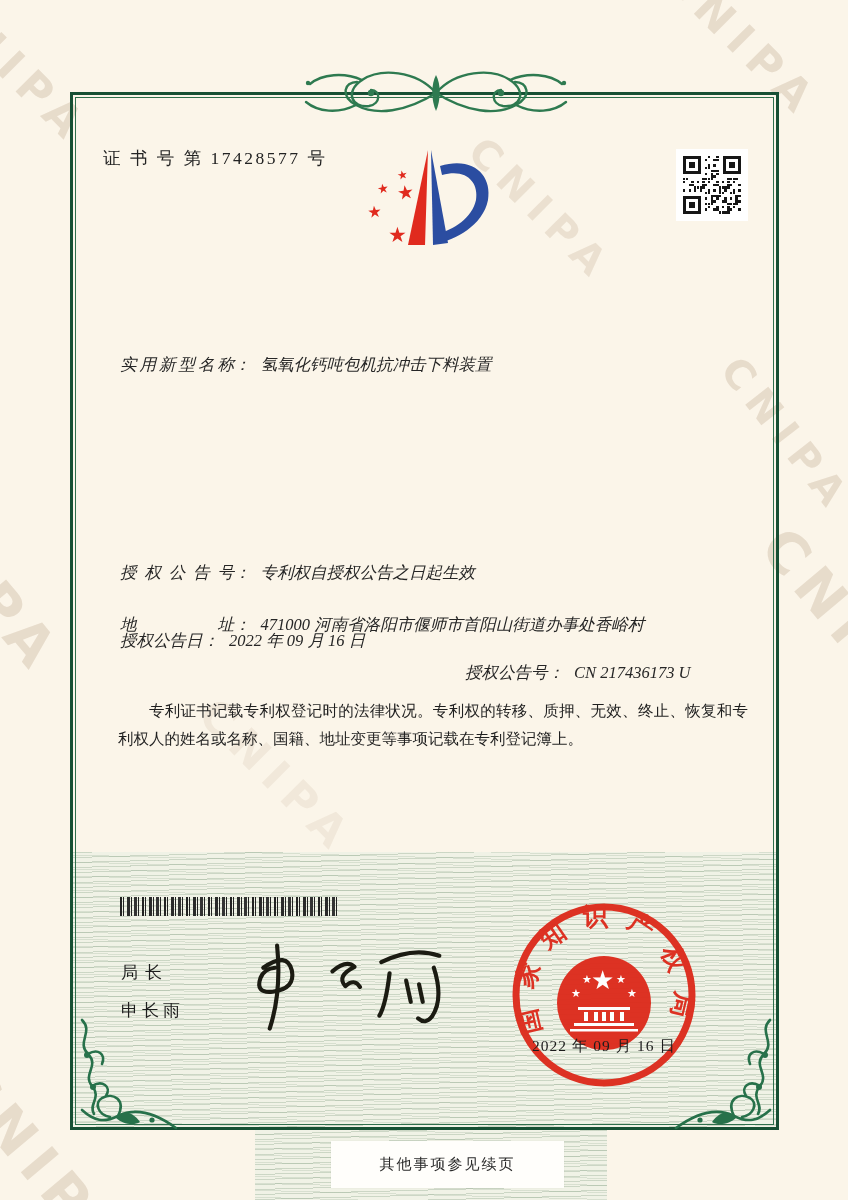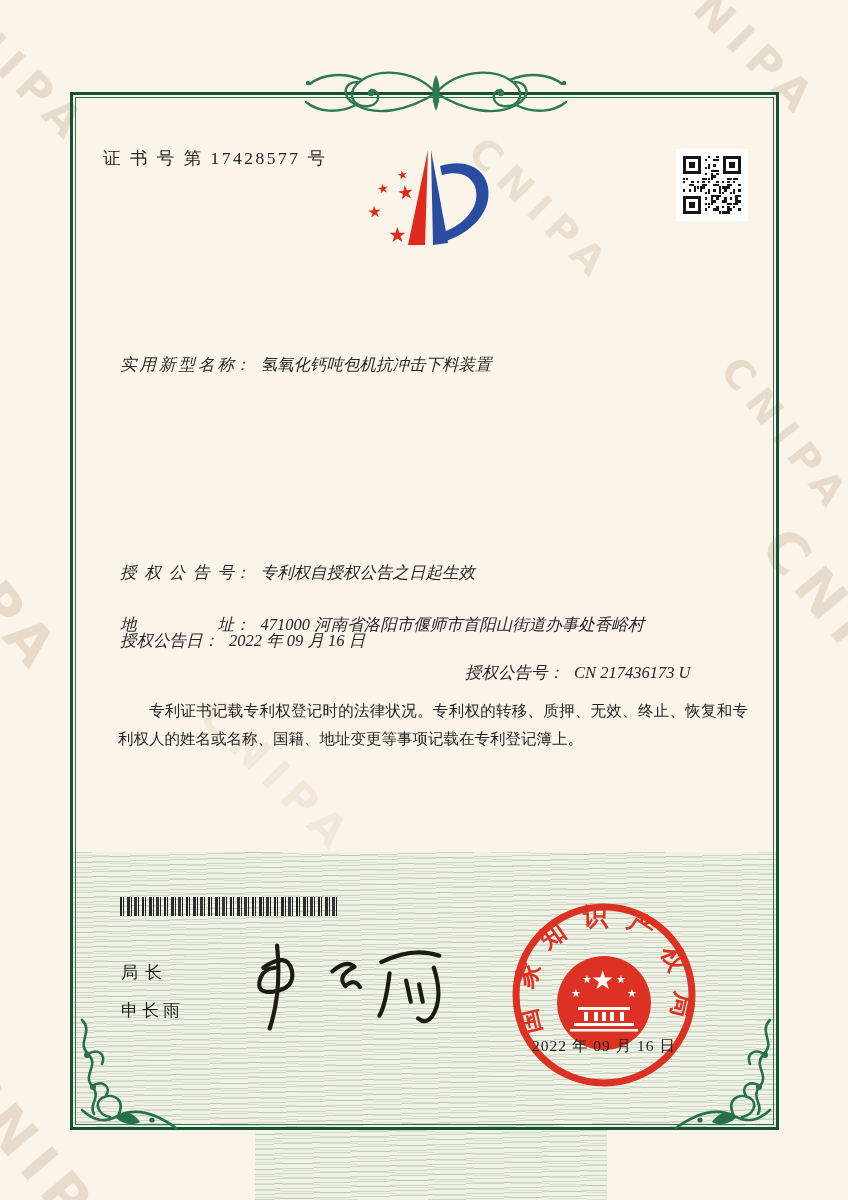--- a/index.html
+++ b/index.html
@@ -344,14 +344,15 @@
         <rect x="-2" y="17" width="4" height="9"></rect>
         <rect x="6" y="17" width="4" height="9"></rect>
         <rect x="16" y="17" width="4" height="9"></rect>
         <rect x="-30" y="28" width="60" height="3"></rect>
         <rect x="-34" y="34" width="68" height="2.5"></rect>
       </g>
     </g>
   </svg>
   <div class="seal-date">2022 年 09 月 16 日</div>
 
+  <div class="cont-box">其他事项参见续页</div>
 
 </div>
 
 </body></html>

